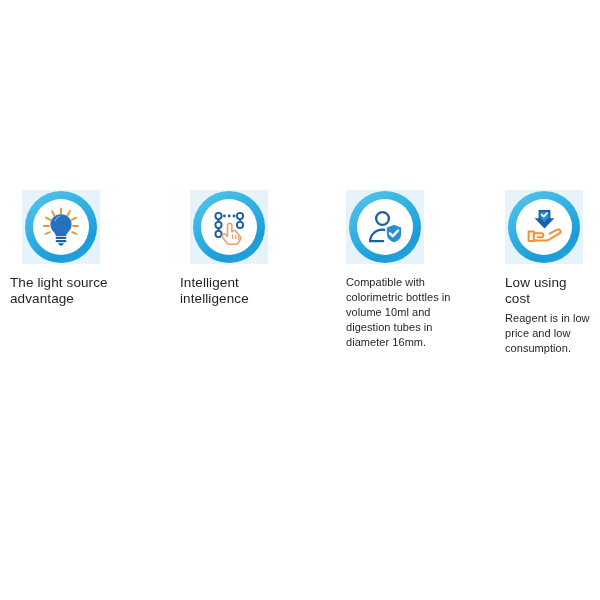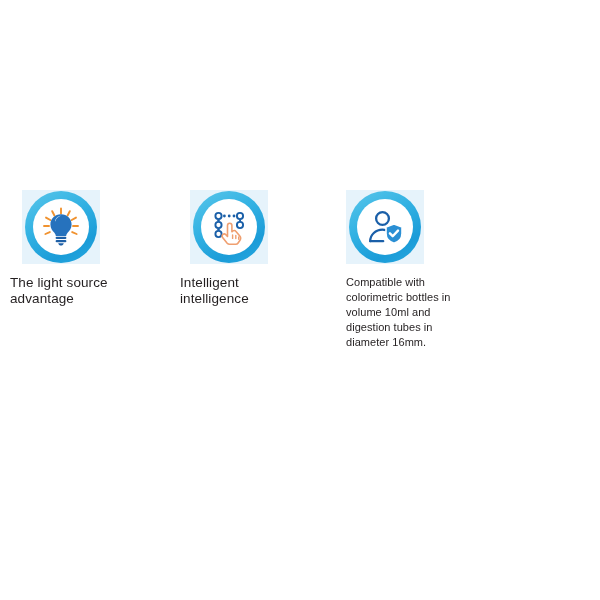--- a/index.html
+++ b/index.html
@@ -180,15 +180,33 @@
               <path d="M7.2 36.2h13.0"></path>
             </g>
             <path d="M31.0 19.0l8.0 2.9v6.6c0 4.6-3.2 8.3-8.0 9.8-4.8-1.5-8.0-5.2-8.0-9.8v-6.6l8.0-2.9z" fill="#2a8fd4" stroke="#ffffff" stroke-width="1.6" stroke-linejoin="round"></path>
             <path d="M26.9 28.3l2.8 2.9 5.3-5.6" fill="none" stroke="#ffffff" stroke-width="2.4" stroke-linecap="round" stroke-linejoin="round"></path>
           </svg>
         </div>
       </div>
       <p class="f-body">Compatible with colorimetric bottles in volume 10ml and digestion tubes in diameter 16mm.</p>
     </div>
 
+    <div class="feature c4">
+      <div class="icon-badge">
+        <div class="ring">
+          <svg class="glyph" viewBox="0 0 44 44">
+            <path d="M16.6 5.0h11.8v8.2l4.0 0-9.9 10.4-9.9-10.4 4.0 0z" fill="#1a5fa8"></path>
+            <path d="M18.3 6.7h8.4v6.0l-4.2 4.4-4.2-4.4z" fill="#2a8fd4"></path>
+            <path d="M19.6 9.6l2.0 2.1 3.4-3.6" fill="none" stroke="#ffffff" stroke-width="1.7" stroke-linecap="round" stroke-linejoin="round"></path>
+            <g fill="none" stroke="#f0922f" stroke-width="2.0" stroke-linejoin="round" stroke-linecap="round">
+              <path d="M6.6 26.6h5.2v9.4H6.6z"></path>
+              <path d="M12.2 28.2h7.0c1.2 0 2.1 0.9 2.1 2.0s-0.9 2.0-2.1 2.0h-3.6"></path>
+              <path d="M12.2 35.4h12.2c1.1 0 2.1-0.3 3.0-0.9l10.0-6.2c1.0-0.6 1.3-1.9 0.7-2.9-0.6-1.0-1.9-1.3-2.9-0.8l-7.6 4.0"></path>
+            </g>
+          </svg>
+        </div>
+      </div>
+      <p class="f-title">Low using cost</p>
+      <p class="f-body">Reagent is in low price and low consumption.</p>
+    </div>
 
   </div>
 </div>
 
 </body></html>

